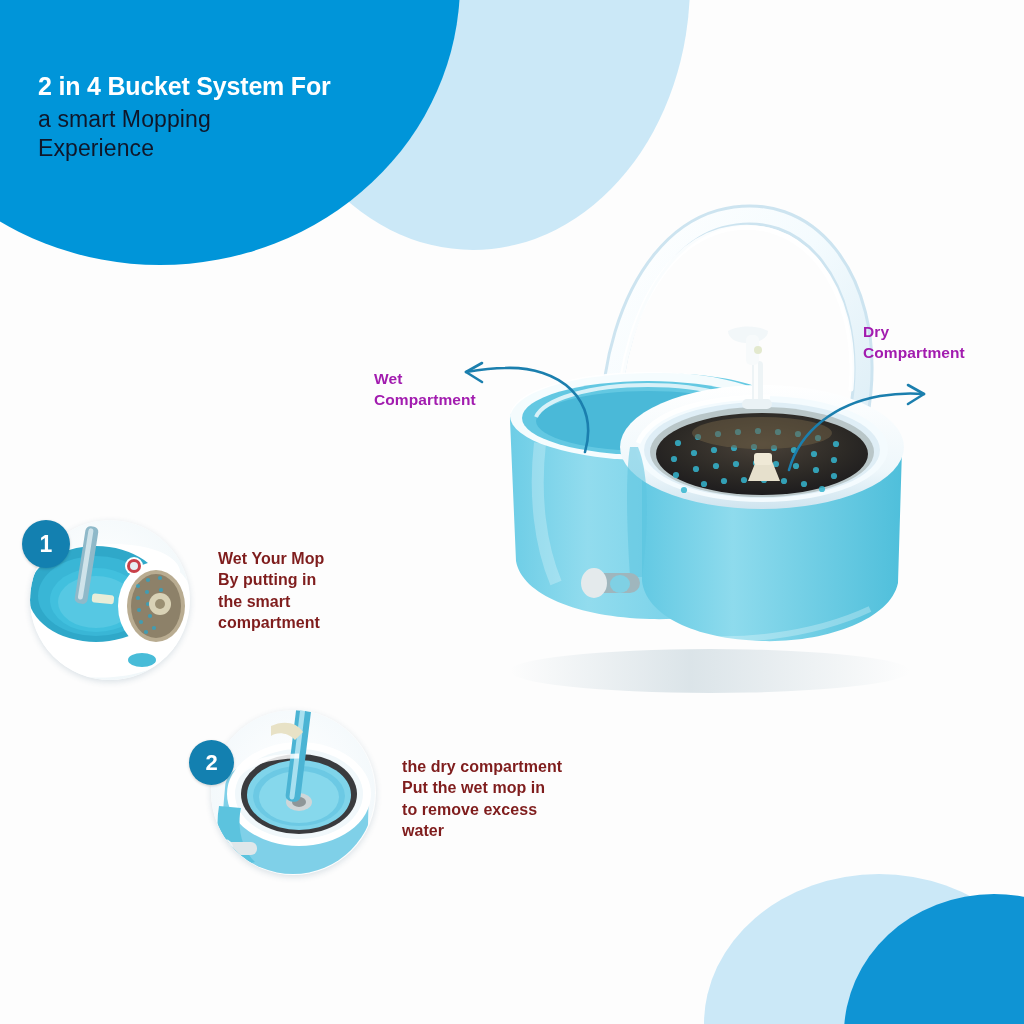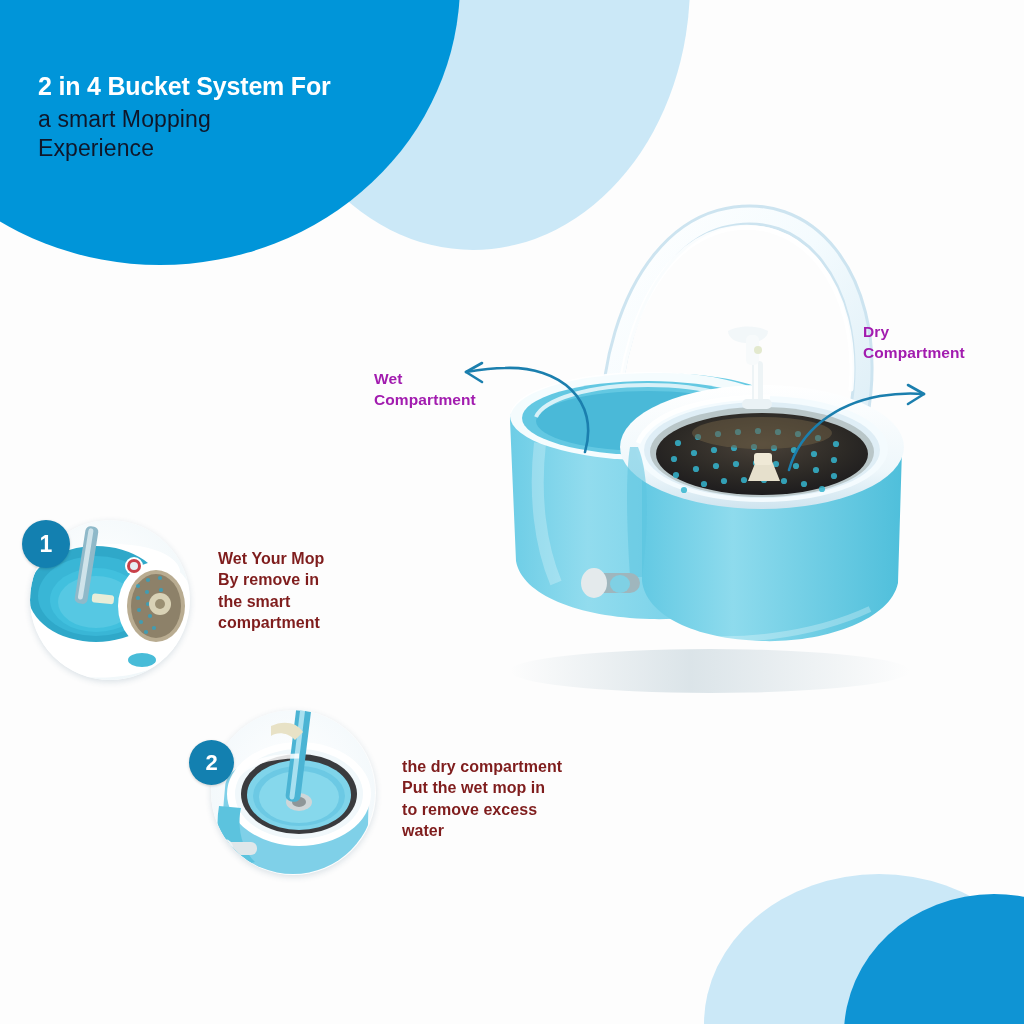--- a/index.html
+++ b/index.html
@@ -296,21 +296,21 @@
           <circle cx="104" cy="46" r="4" fill="#e8eff2"></circle>
 
           <path d="M8 128 C 36 150, 104 156, 146 126" fill="none" stroke="#ffffff" stroke-width="9"></path>
           <ellipse cx="112" cy="140" rx="14" ry="7" fill="#48bcd8"></ellipse>
         </g>
       </svg>
     </div>
     <div class="badge">1</div>
     <div class="step-text">
       <div>Wet Your Mop</div>
-      <div>By remove in</div>
+      <div>By putting in</div>
       <div>the smart</div>
       <div>compartment</div>
     </div>
   </div>
 
   <div class="step" id="step2">
     <div class="step-photo">
       <svg class="ph" viewBox="0 0 165 165" xmlns="http://www.w3.org/2000/svg">
         <defs>
           <radialGradient id="s2bg" cx="50%" cy="42%" r="75%">

